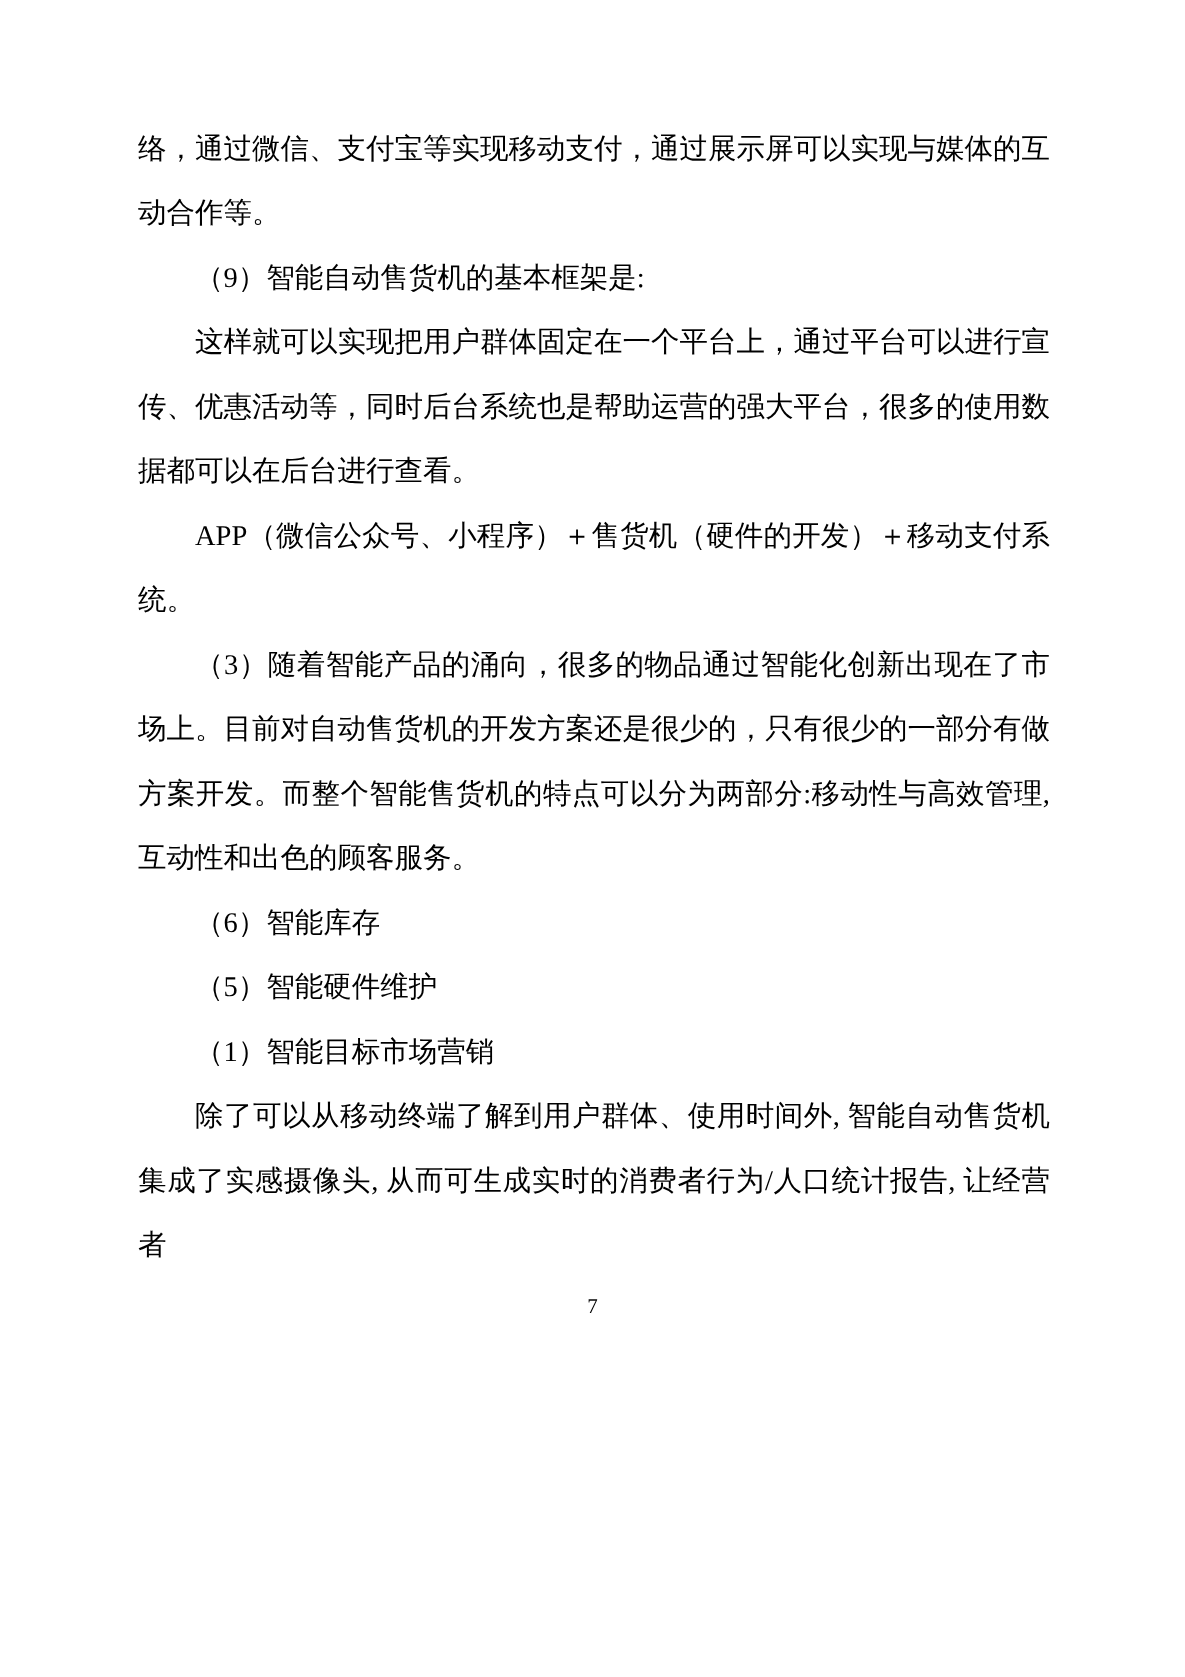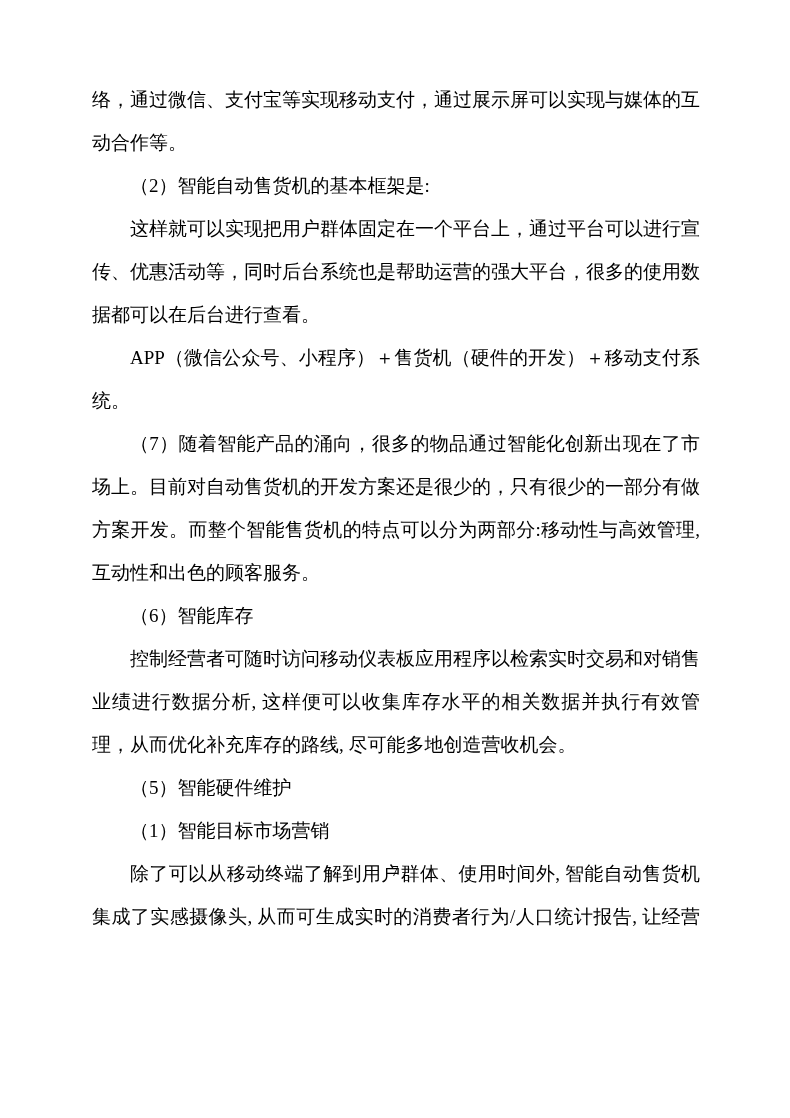--- a/index.html
+++ b/index.html
@@ -47,24 +47,23 @@
     line-height: 20px;
     color: #000000;
   }
 </style>
 </head>
 <body>
 
 <div class="page">
   <div class="content">
     <p class="no-indent">络，通过微信、支付宝等实现移动支付，通过展示屏可以实现与媒体的互动合作等。</p>
-    <p>（2）智能自动售货机的基本框架是:</p>
+    <p>（9）智能自动售货机的基本框架是:</p>
     <p>这样就可以实现把用户群体固定在一个平台上，通过平台可以进行宣传、优惠活动等，同时后台系统也是帮助运营的强大平台，很多的使用数据都可以在后台进行查看。</p>
     <p>APP（微信公众号、小程序）＋售货机（硬件的开发）＋移动支付系统。</p>
-    <p>（7）随着智能产品的涌向，很多的物品通过智能化创新出现在了市场上。目前对自动售货机的开发方案还是很少的，只有很少的一部分有做方案开发。而整个智能售货机的特点可以分为两部分:移动性与高效管理, 互动性和出色的顾客服务。</p>
+    <p>（3）随着智能产品的涌向，很多的物品通过智能化创新出现在了市场上。目前对自动售货机的开发方案还是很少的，只有很少的一部分有做方案开发。而整个智能售货机的特点可以分为两部分:移动性与高效管理, 互动性和出色的顾客服务。</p>
     <p>（6）智能库存</p>
-    <p>控制经营者可随时访问移动仪表板应用程序以检索实时交易和对销售业绩进行数据分析, 这样便可以收集库存水平的相关数据并执行有效管理，从而优化补充库存的路线, 尽可能多地创造营收机会。</p>
     <p>（5）智能硬件维护</p>
     <p>（1）智能目标市场营销</p>
     <p>除了可以从移动终端了解到用户群体、使用时间外, 智能自动售货机集成了实感摄像头, 从而可生成实时的消费者行为/人口统计报告, 让经营者</p>
   </div>
   <div class="page-footer">7</div>
 </div>
 
 </body></html>

